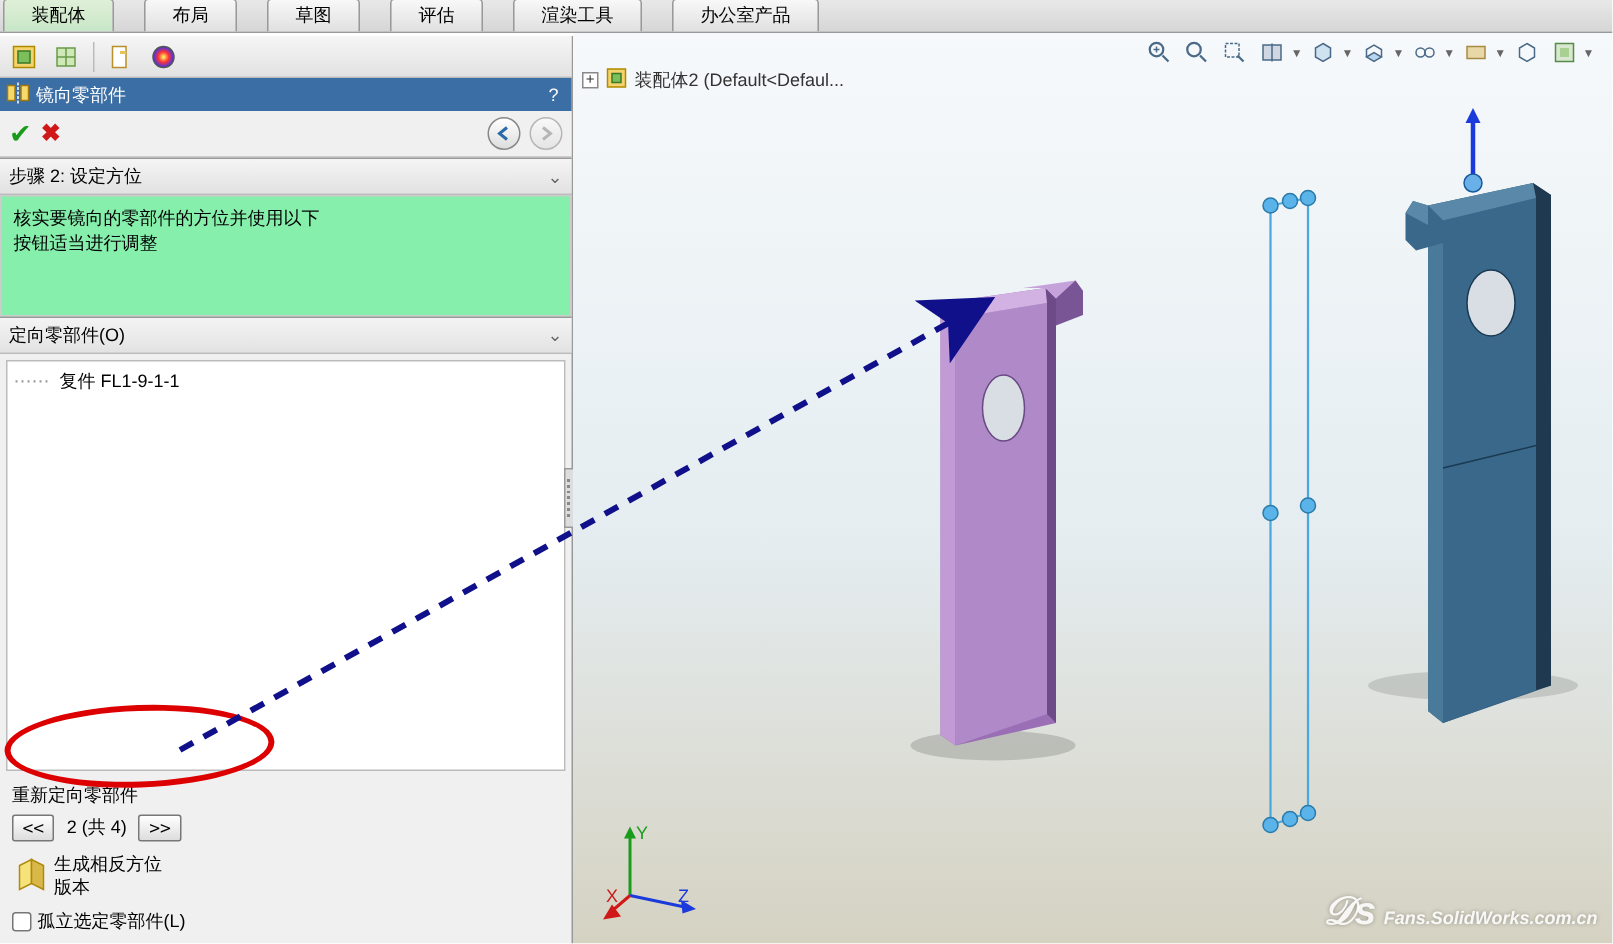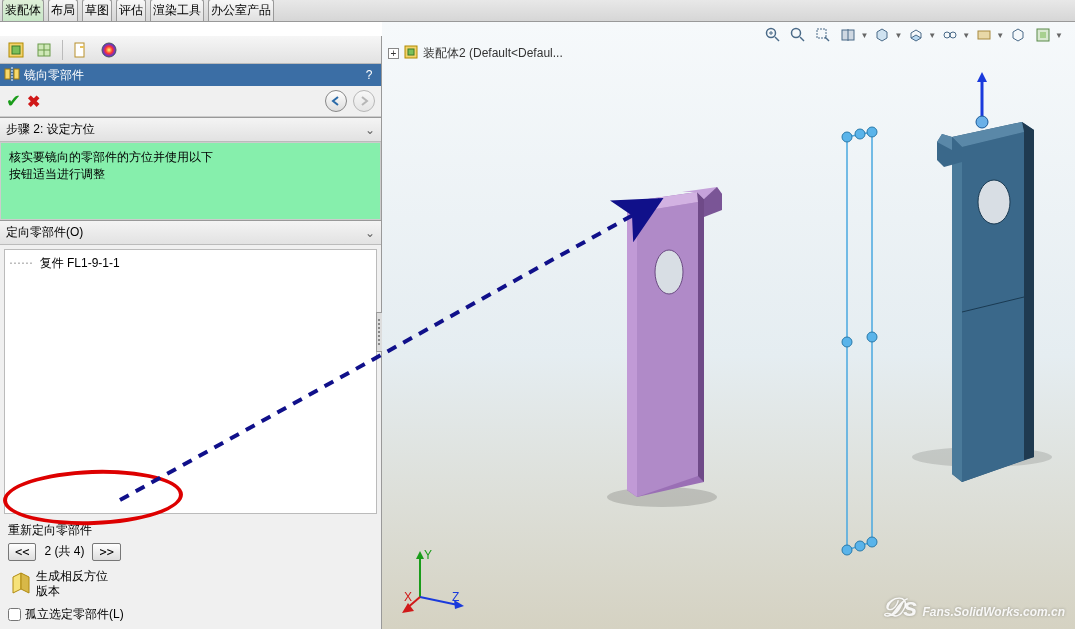--- a/index.html
+++ b/index.html
@@ -1,24 +1,24 @@
 <!DOCTYPE html>
 <html><head>
 <meta charset="utf-8">
 <style>
   * { box-sizing: border-box; margin: 0; padding: 0; font-family: "Microsoft YaHei", SimSun, Arial, sans-serif; font-size: 12px; }
   body { width: 1075px; height: 629px; background: #fff; position: relative; overflow: hidden; }
 
   
   .tabs { position: absolute; top: 0; left: 0; right: 0; height: 22px; background: linear-gradient(#e8e8e8,#d6d6d6); display: flex; align-items: flex-end; border-bottom: 1px solid #999; }
-  .tab { padding: 2px 2px; border: 1px solid #999; border-bottom: none; margin-right: 2px; margin-left: 2px; background: linear-gradient(#f8f8f8,#e0e0e0); border-radius: 3px 3px 0 0; cursor: pointer; }
+  .tab { padding: 2px 18px; border: 1px solid #999; border-bottom: none; margin-right: 18px; margin-left: 2px; background: linear-gradient(#f8f8f8,#e0e0e0); border-radius: 3px 3px 0 0; cursor: pointer; }
   .tab.active { background: linear-gradient(#dff0d8,#c8e6c8); }
 
   
-  .left { position: absolute; top: 36px; left: 0; width: 382px; bottom: 0; background: #f0f0f0; border-right: 1px solid #999; display: flex; flex-direction: column; }
+  .left { position: absolute; top: 24px; left: 0; width: 382px; bottom: 0; background: #f0f0f0; border-right: 1px solid #999; display: flex; flex-direction: column; }
   .left-toolbar { height: 28px; display: flex; align-items: center; padding: 2px 4px; gap: 4px; background: linear-gradient(#f6f6f6,#e2e2e2); border-bottom: 1px solid #bbb; }
   .tb-btn { width: 24px; height: 24px; display: flex; align-items: center; justify-content: center; border: 1px solid transparent; border-radius: 2px; cursor: pointer; }
   .tb-sep { width: 1px; height: 20px; background: #bbb; margin: 0 2px; }
 
   .cmd-header { background: #3b6ea5; color: #fff; display: flex; align-items: center; padding: 2px 4px; height: 22px; }
   .cmd-header .title { flex: 1; margin-left: 4px; font-weight: normal; }
   .cmd-header .help { width: 16px; text-align: center; cursor: pointer; }
 
   .ok-row { display: flex; align-items: center; padding: 4px 6px; background: #f0f0f0; gap: 6px; border-bottom: 1px solid #ccc; }
   .ok-row .spacer { flex: 1; }

